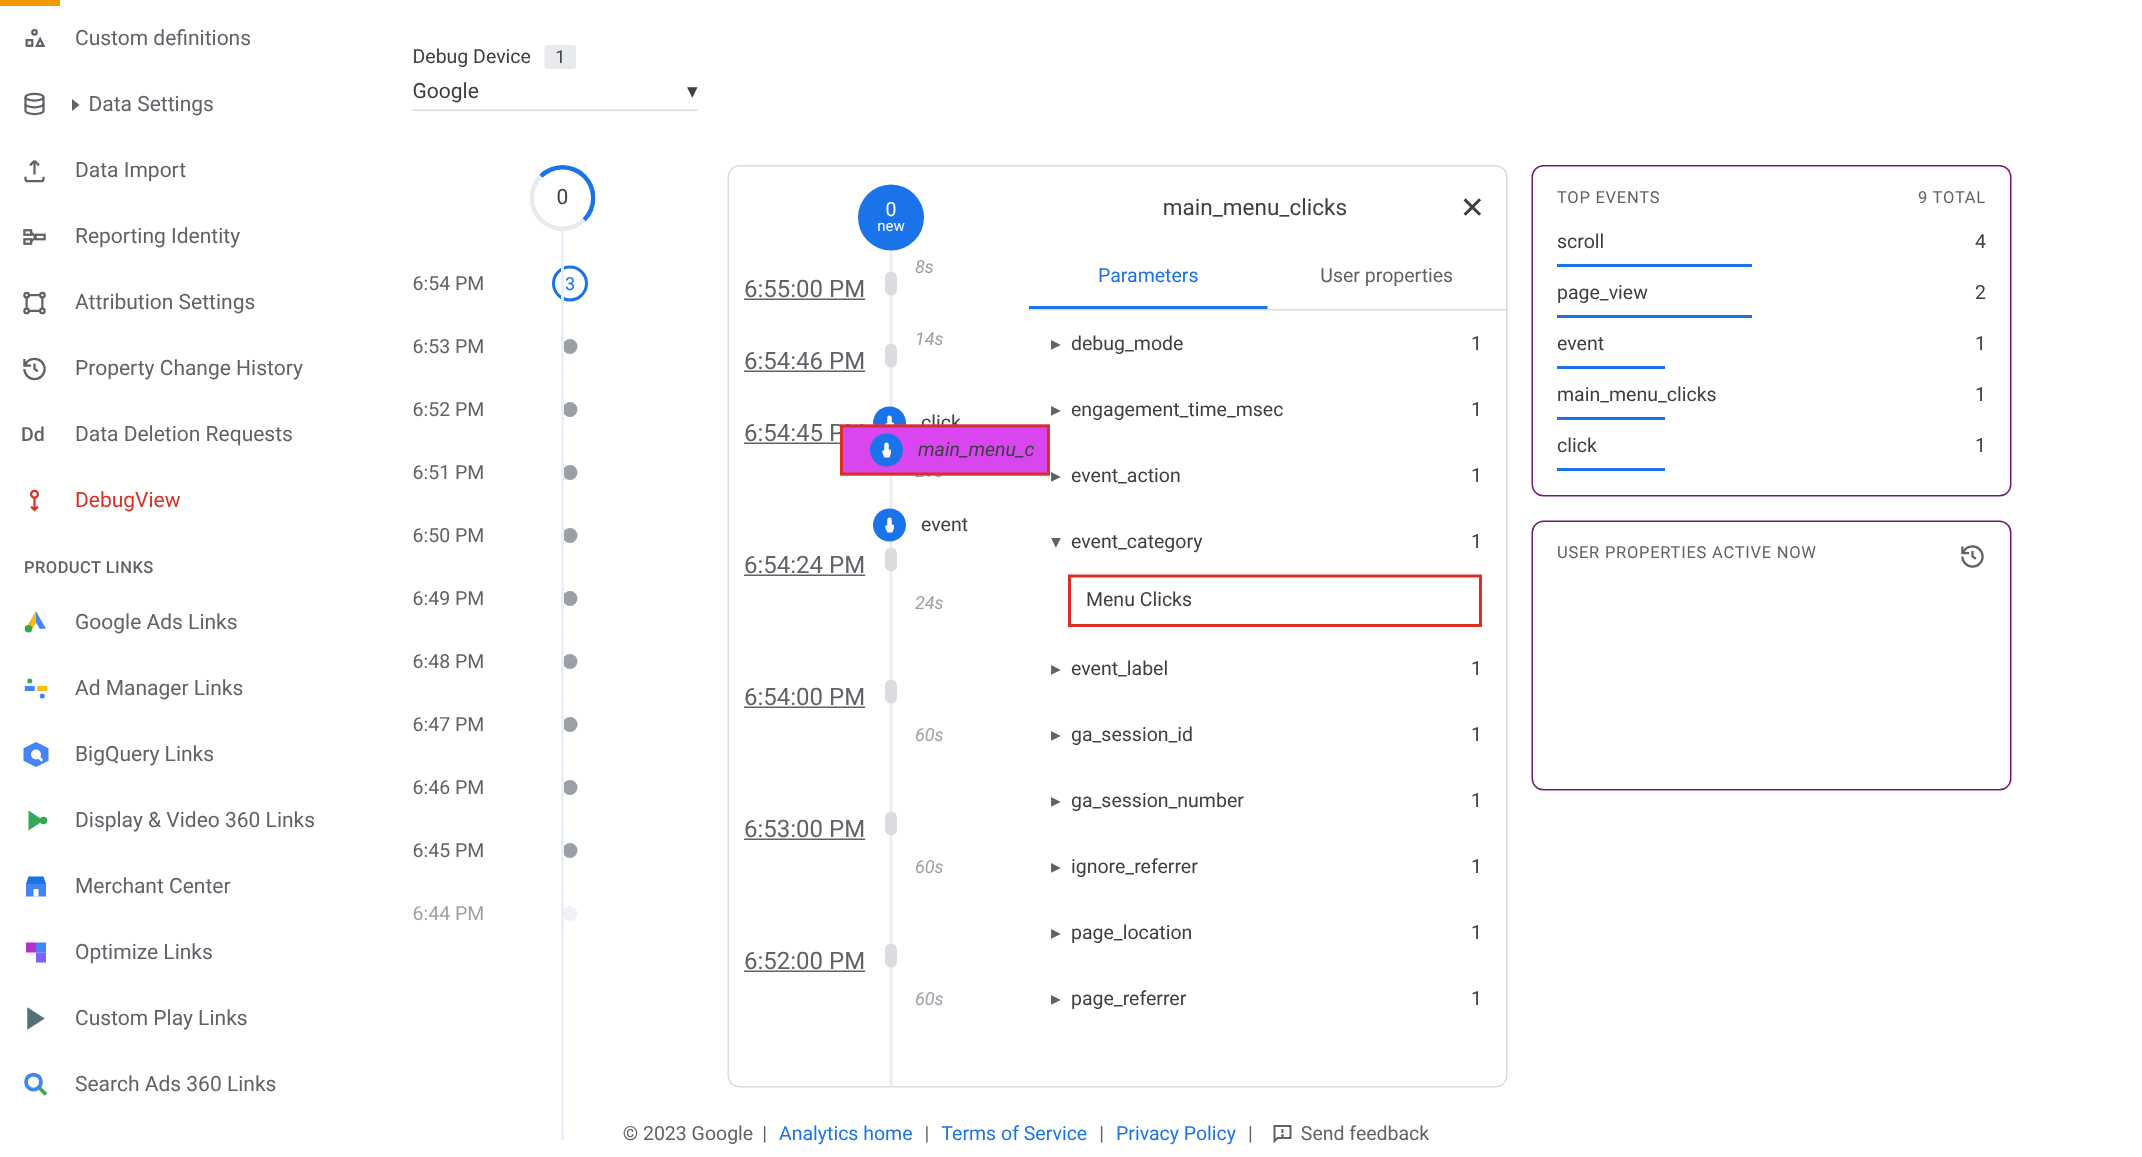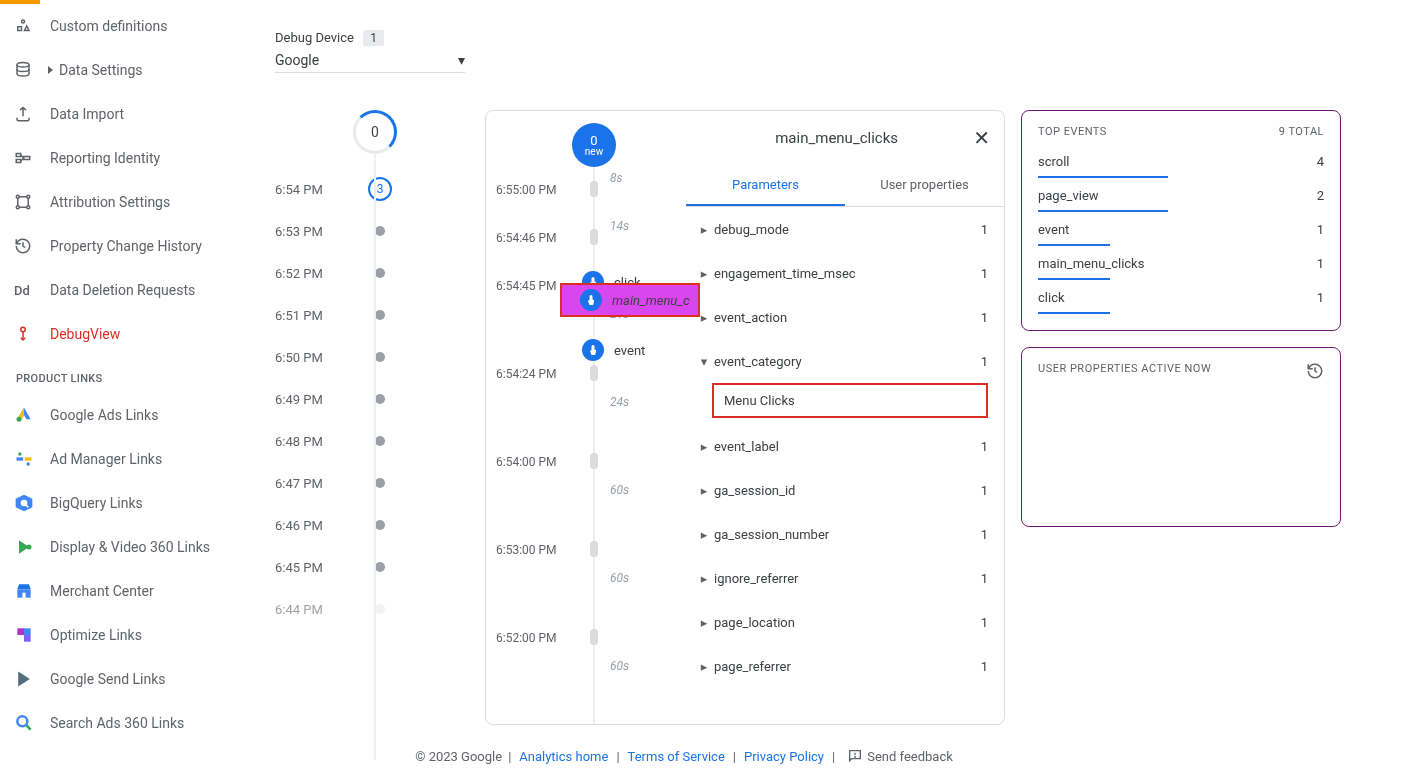--- a/index.html
+++ b/index.html
@@ -34,21 +34,21 @@
 .min-row { display:flex; align-items:center; height:42px; }
 .min-row .tm { width:70px; text-align:left; color:#5f6368; font-size:13px; }
 .min-row .dotcell { width:70px; display:flex; justify-content:center; }
 
 
 .panel { position:absolute; left:210px; top:80px; width:520px; height:615px; border:1px solid #dadce0; border-radius:8px; overflow:hidden; display:flex; background:#fff; box-shadow: 0 0 0 rgba(0,0,0,0); }
 .sec-col { width:200px; position:relative; border-right:0; }
 .sec-head { position:absolute; left:86px; top:12px; width:44px; height:44px; border-radius:50%; background:#1a73e8; color:#fff; display:flex; flex-direction:column; align-items:center; justify-content:center; font-size:13px; line-height:1; }
 .sec-head .new { font-size:10px; }
 .sec-track { position:absolute; left:107px; top:56px; bottom:0; width:2px; background:#eceff1; }
-.sec-time { position:absolute; left:10px; font-size:12px; color:#5f6368; }
+.sec-time { position:absolute; left:10px; font-size:16px; color:#5f6368;text-decoration:underline; }
 .sec-gap { position:absolute; left:124px; font-size:12px; color:#9aa0a6; font-style:italic; }
 .sec-pill { position:absolute; left:104px; width:8px; height:16px; border-radius:4px; background:#dadce0; }
 .evt-chip { position:absolute; left:96px; display:flex; align-items:center; }
 .evt-ico { width:22px; height:22px; border-radius:50%; background:#1a73e8; display:flex; align-items:center; justify-content:center; }
 .evt-lbl { margin-left:10px; font-size:13px; color:#3c4043; max-width:78px; overflow:hidden; white-space:nowrap; }
 .hl-red { border:2px solid #d93025; }
 
 .detail-col { flex:1; display:flex; flex-direction:column; }
 .detail-head { display:flex; align-items:center; height:54px; padding:0 14px; }
 .detail-head .ttl { flex:1; text-align:center; font-size:15px; color:#3c4043; }
@@ -225,21 +225,21 @@
         </svg>
       </span>
     <span>Optimize Links</span>
   </div>
   <div class="sb-item">
     <span class="icon-slot">
         <svg width="20" height="20" viewBox="0 0 24 24">
           <polygon points="5,3 19,12 5,21" fill="#546E7A"></polygon>
         </svg>
       </span>
-    <span>Google Send Links</span>
+    <span>Custom Play Links</span>
   </div>
   <div class="sb-item">
     <span class="icon-slot">
         <svg width="20" height="20" viewBox="0 0 24 24">
           <circle cx="10" cy="10" r="6" fill="none" stroke="#4285F4" stroke-width="3"></circle>
           <line x1="15" y1="15" x2="20" y2="20" stroke="#34A853" stroke-width="3"></line>
         </svg>
       </span>
     <span>Search Ads 360 Links</span>
   </div>

